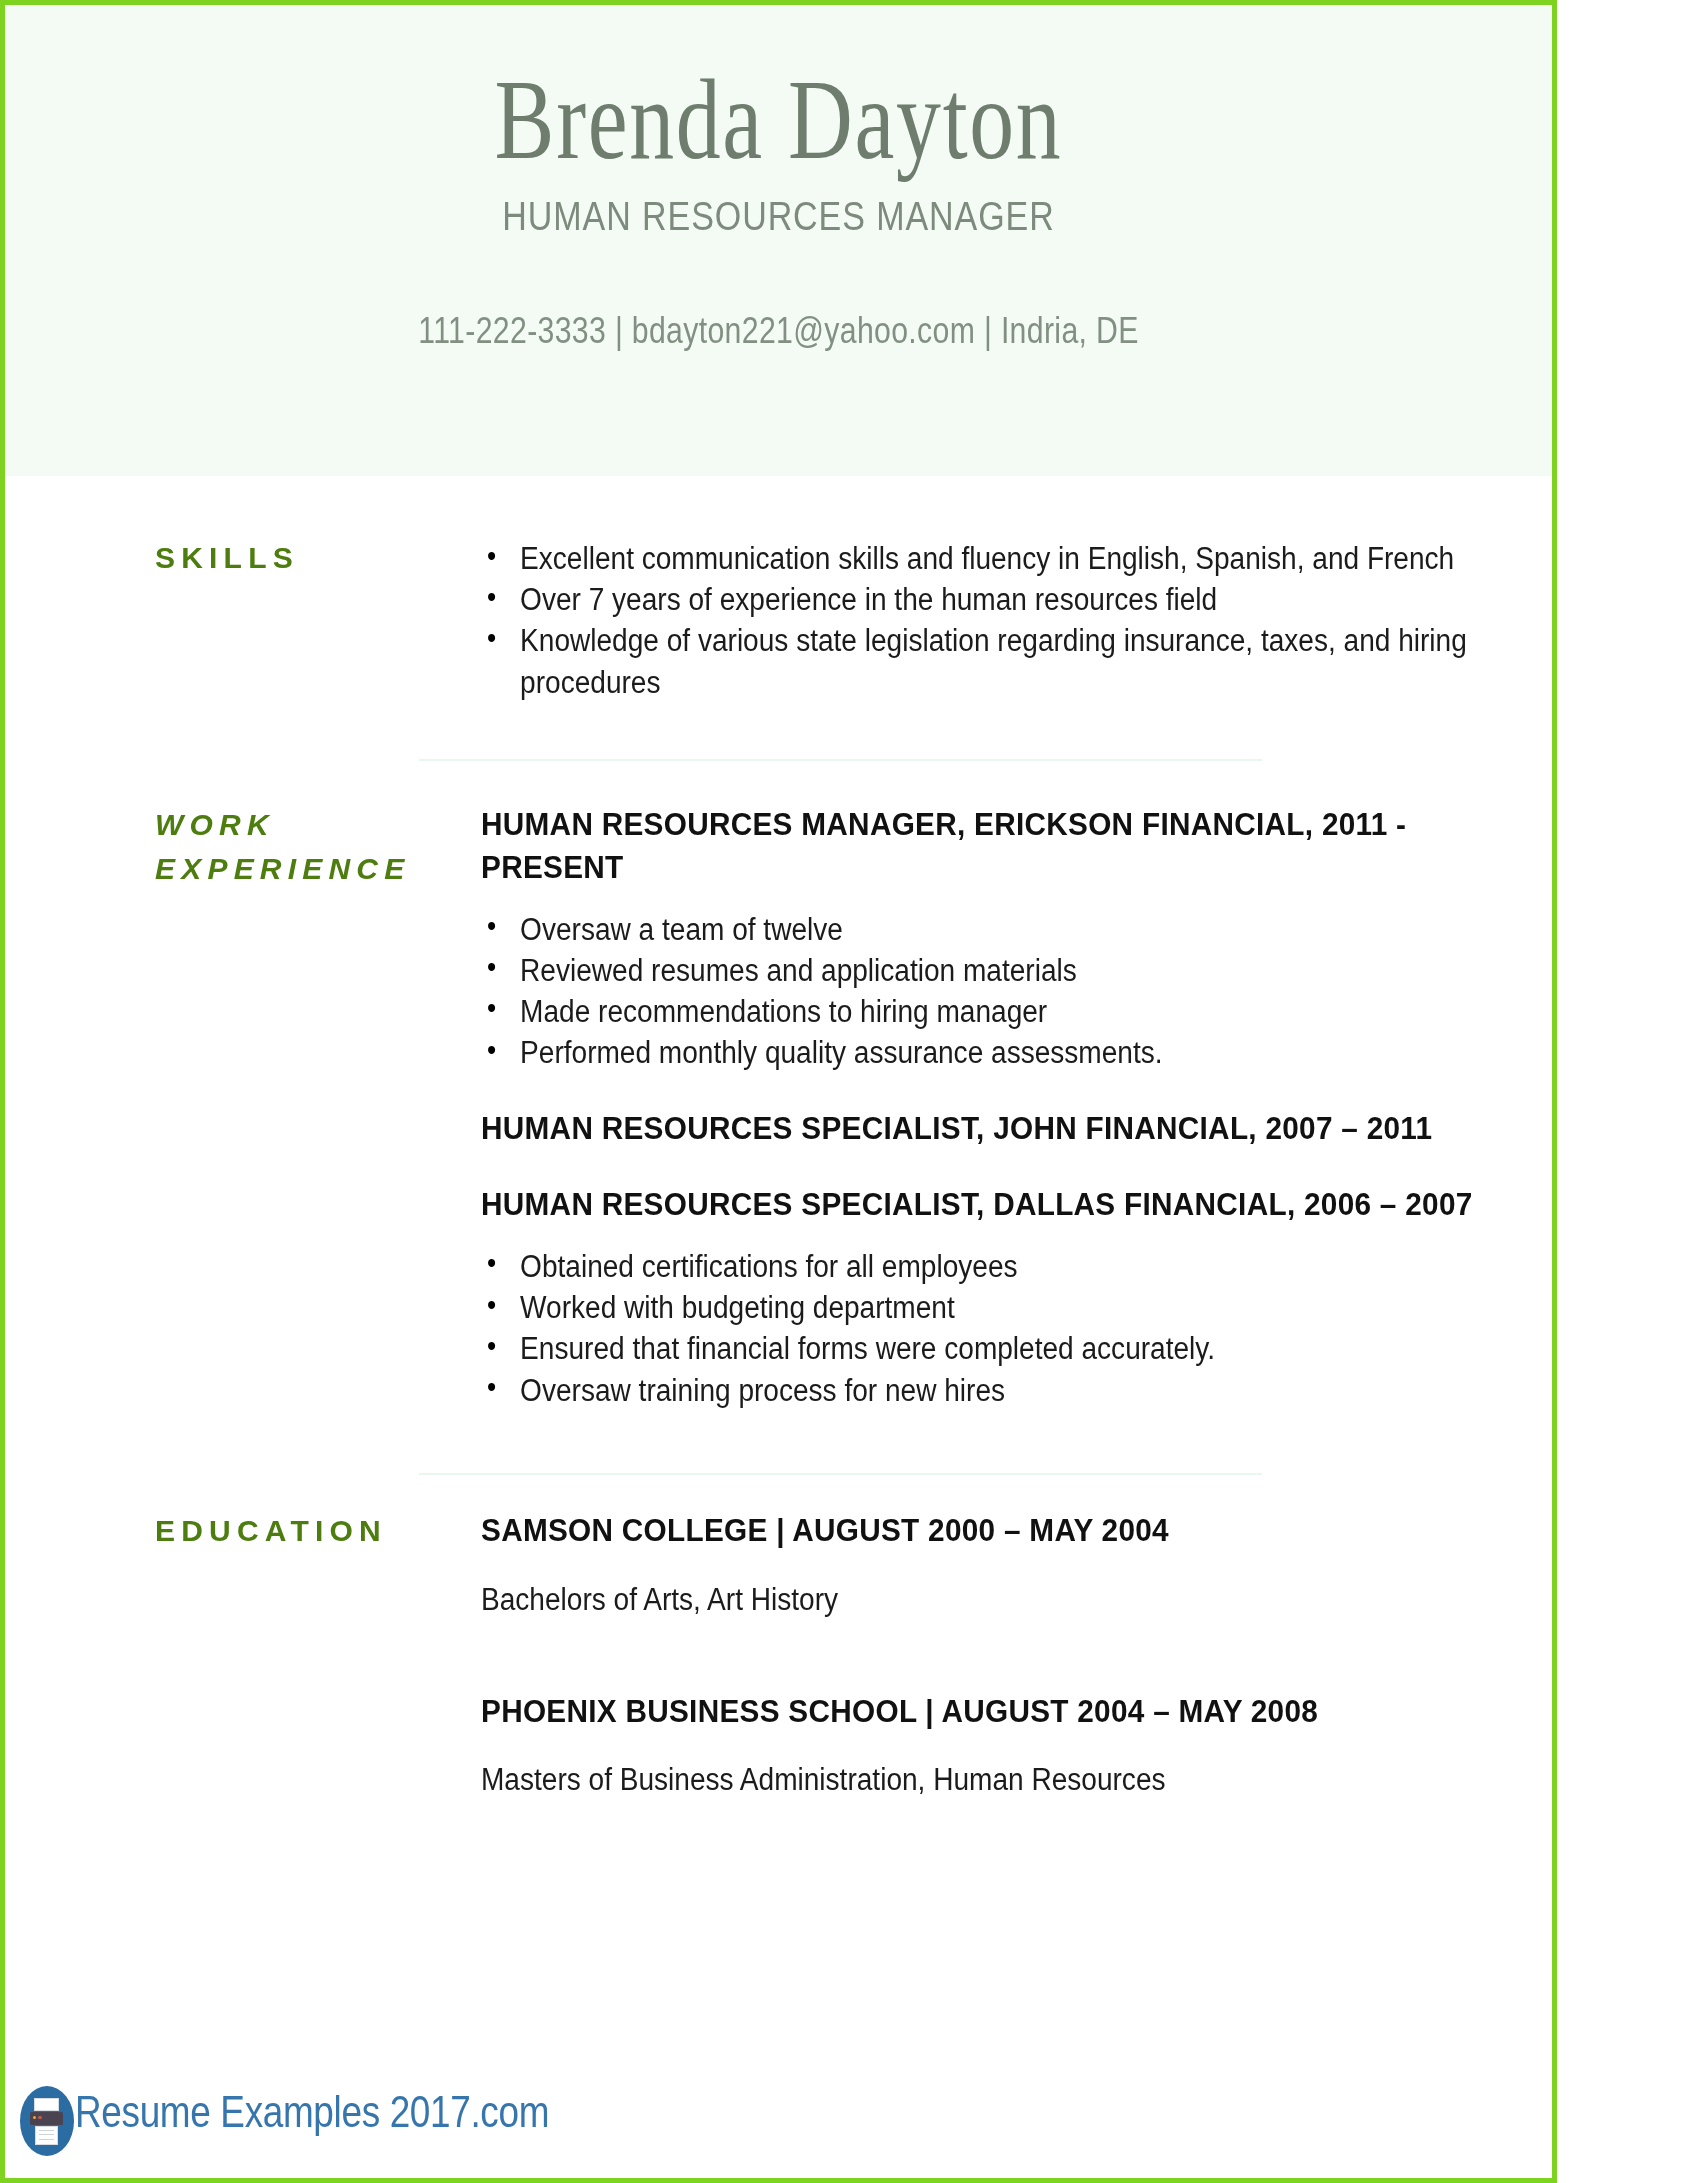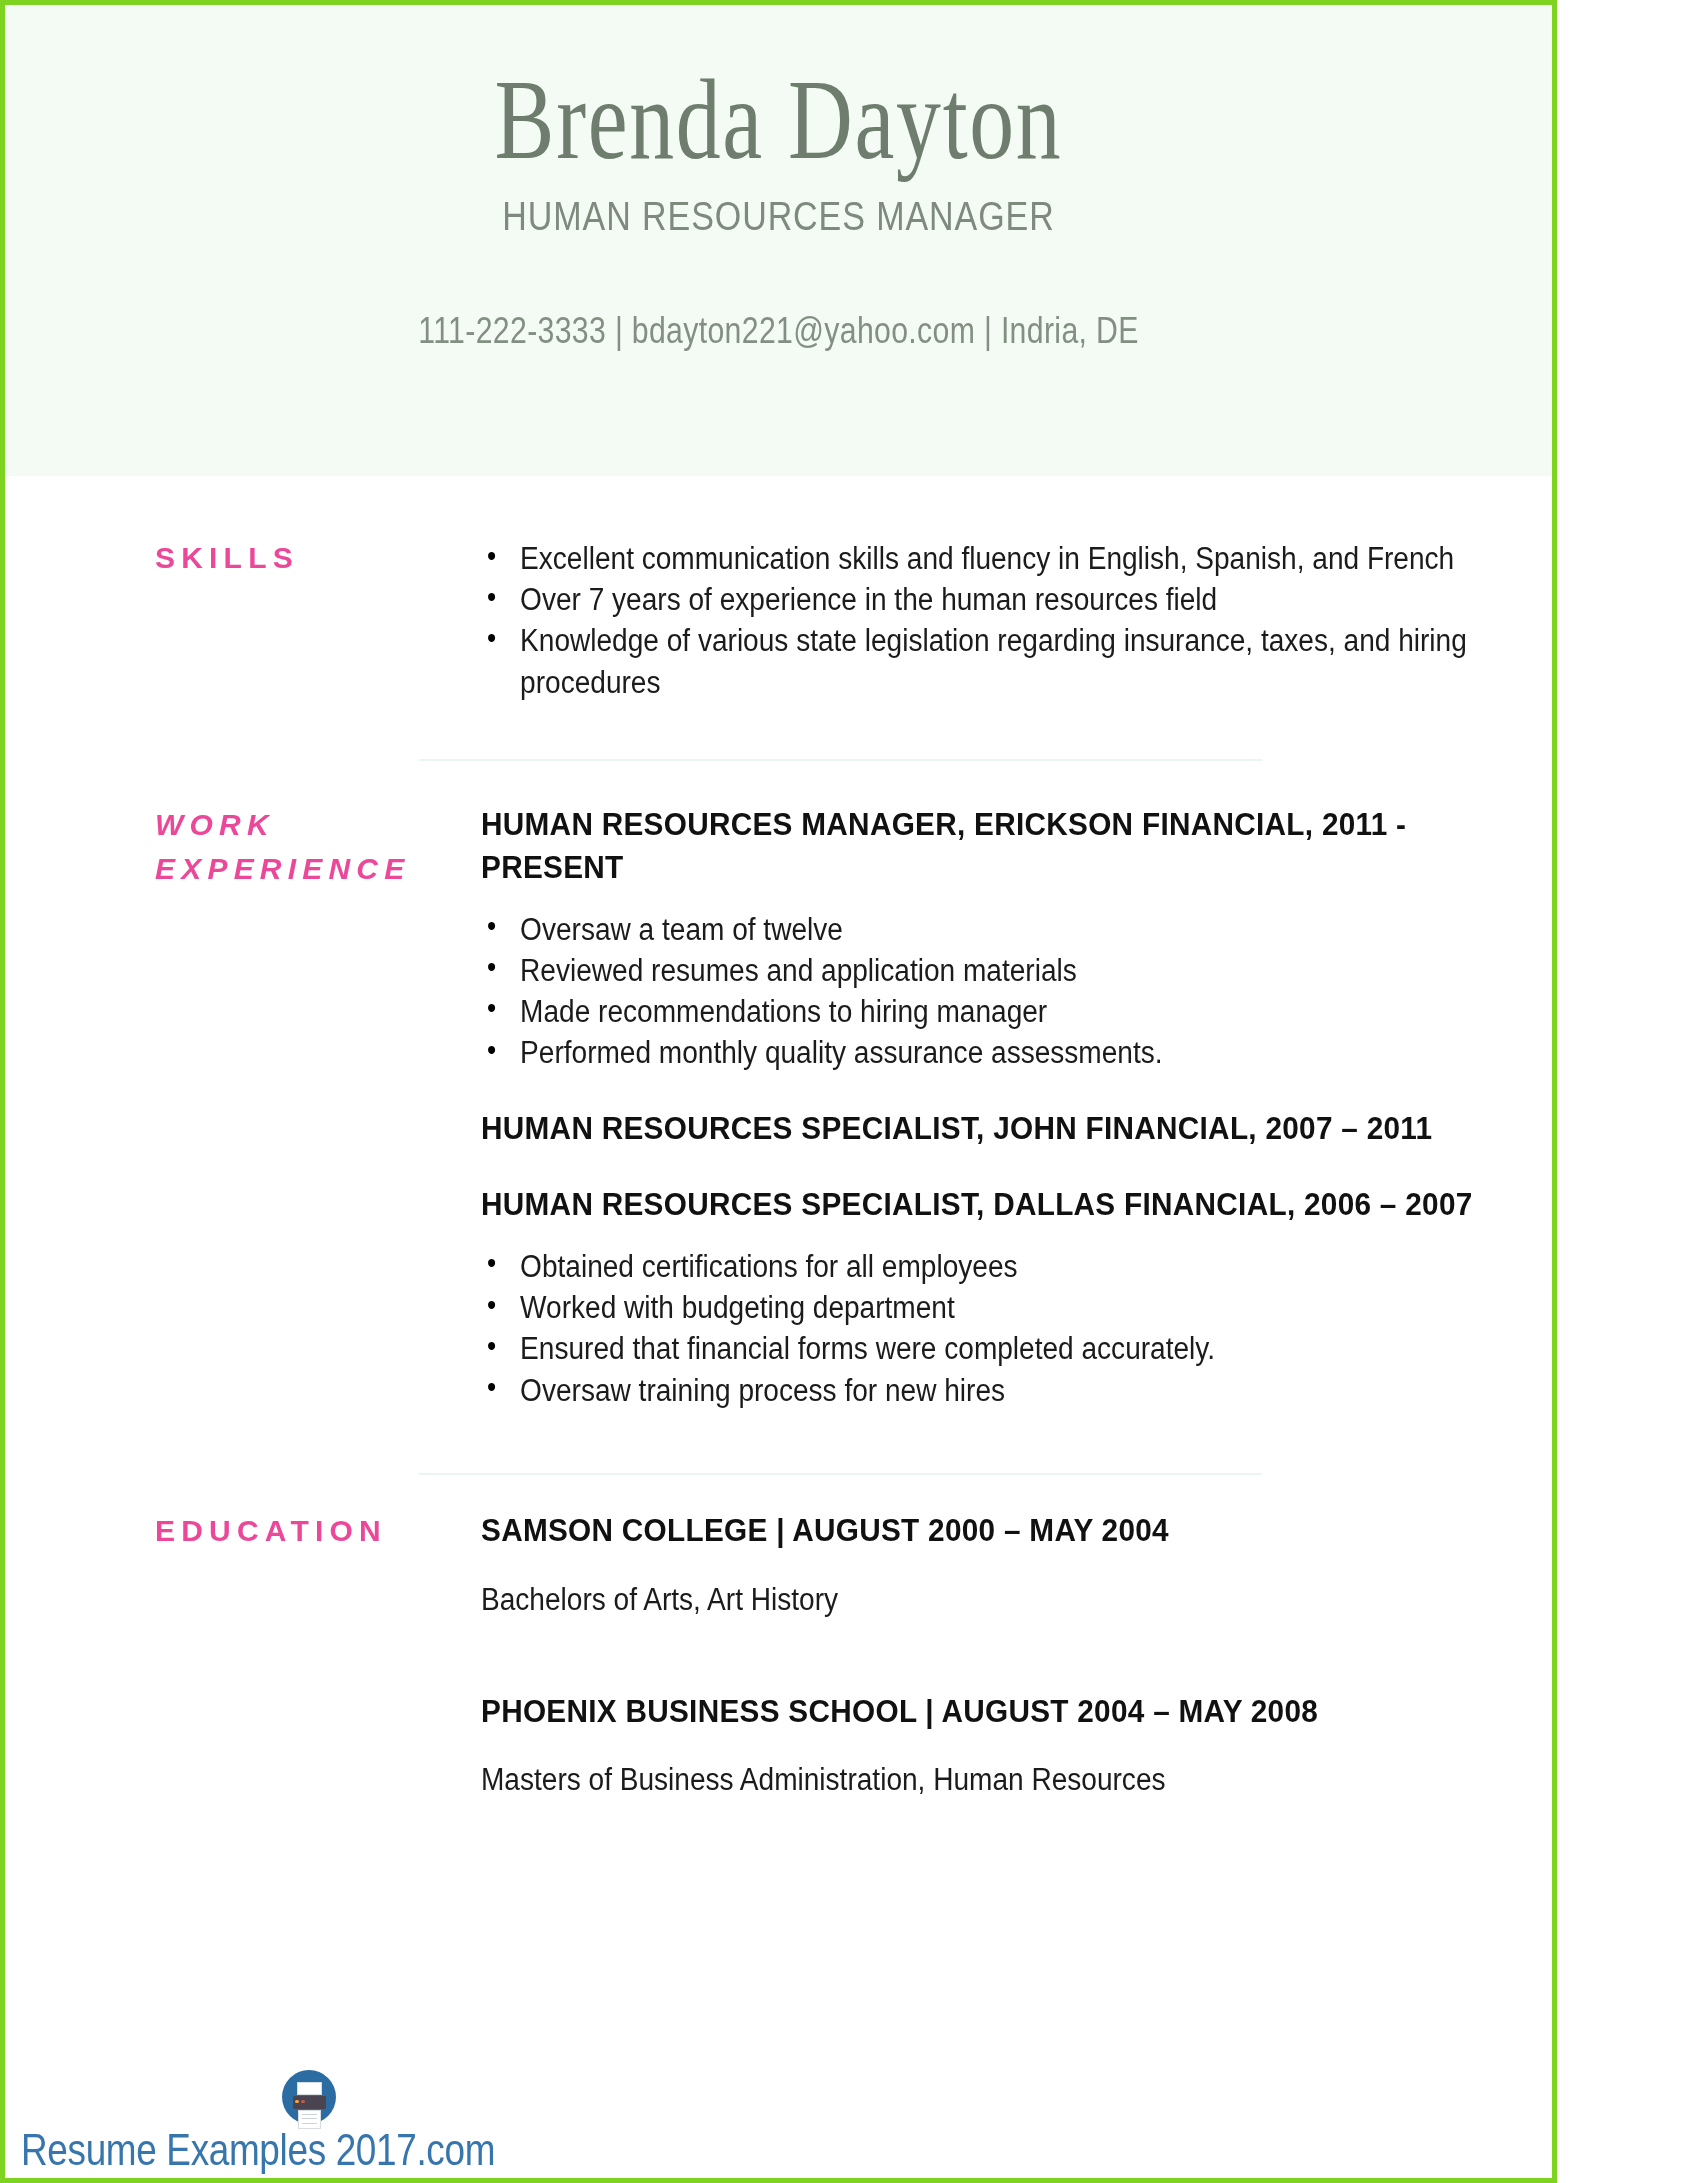--- a/index.html
+++ b/index.html
@@ -77,21 +77,21 @@
   }
   .section-label {
     width: 476px;
     flex: 0 0 476px;
     box-sizing: border-box;
     padding-left: 150px;
     font-family: "Liberation Sans", sans-serif;
     font-weight: 700;
     font-size: 30px;
     letter-spacing: 6.2px;
-    color: #ec4899;
+    color: #4d7c0f;
     line-height: 1.45;
   }
   .section-content {
     flex: 1 1 auto;
     padding-right: 45px;
     box-sizing: border-box;
   }
 
   
   .skills-section { padding-top: 60px; }
@@ -163,25 +163,23 @@
     transform-origin: left center;
     width: 110%;
     margin: 28px 0 0 0;
   }
   .edu-gap { height: 70px; }
 
   
   .footer {
     position: absolute;
     left: 14.5px;
-    bottom: 28px;
+    bottom: 12px;
     display: flex;
-    align-items: center;
     height: 80px;
-    flex-direction: column;
   }
   .logo-mark {
     width: 54px;
     height: 70px;
     border-radius: 50%;
     background: #2b6ca3;
     position: relative;
     flex: 0 0 54px;
   }
   .printer {

